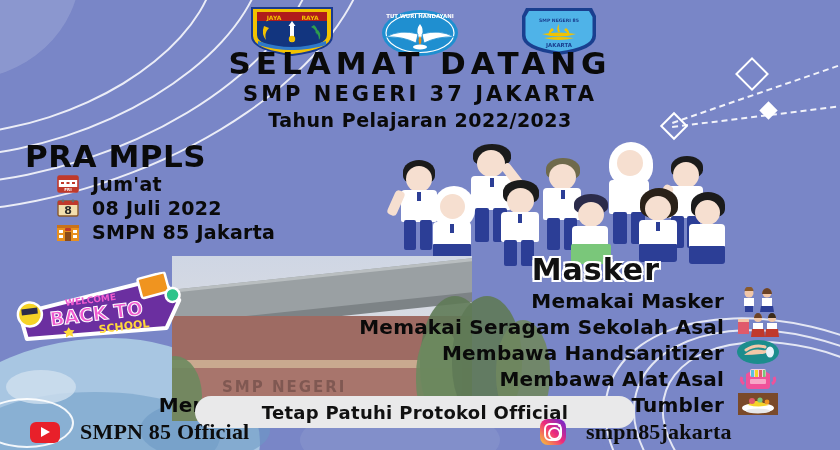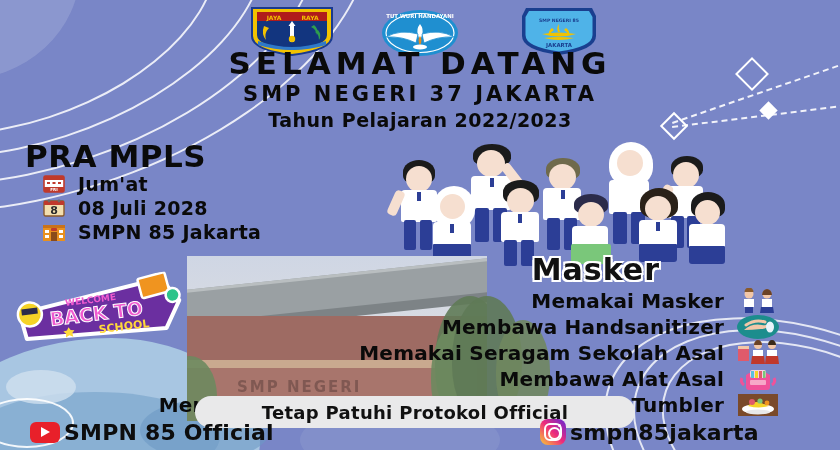--- a/index.html
+++ b/index.html
@@ -54,40 +54,40 @@
   
   .headline{position:absolute;top:48px;left:0;width:840px;text-align:center;color:#0a0a0a;}
   .h-1{font-size:31px;font-weight:900;letter-spacing:5px;line-height:1.02;}
   .h-2{font-size:31px;font-weight:900;letter-spacing:2px;line-height:1.02;margin-top:1px;}
   .h-3{font-size:21px;font-weight:800;letter-spacing:3px;line-height:1.1;margin-top:3px;}
   .h-4{font-size:19px;font-weight:700;letter-spacing:.5px;line-height:1.1;margin-top:4px;}
 
   
   .pra{position:absolute;left:25px;top:138px;font-size:31px;font-weight:900;
     color:#0a0a0a;letter-spacing:.5px;}
-  .info-list{position:absolute;left:38px;top:172px;}
+  .info-list{position:absolute;left:52px;top:172px;}
   .info-row{display:flex;align-items:center;height:23px;margin-bottom:1px;}
   .info-ico{width:32px;height:23px;flex:none;display:flex;align-items:center;justify-content:center;}
   .info-txt{font-size:19px;font-weight:700;color:#0a0a0a;margin-left:8px;letter-spacing:.3px;}
 
   
   .students{position:absolute;left:385px;top:132px;width:335px;height:128px;}
   .kid{position:absolute;}
   .kid .head{position:absolute;border-radius:50%;background:#f6dfd0;}
   .kid .hair{position:absolute;border-radius:50% 50% 35% 35%;}
   .kid .hijab{position:absolute;border-radius:50% 50% 42% 42%;background:#fff;}
   .kid .shirt{position:absolute;background:#fff;border-radius:4px 4px 2px 2px;}
   .kid .pants{position:absolute;background:#2c3e96;border-radius:2px;}
   .kid .skirt{position:absolute;background:#2c3e96;border-radius:1px 1px 3px 3px;}
   .kid .arm{position:absolute;background:#f6dfd0;border-radius:4px;}
   .kid .tie{position:absolute;background:#2c3e96;width:4px;height:9px;}
   .kid .book{position:absolute;background:#7ac77a;border-radius:2px;}
 
   
-  .photo{position:absolute;left:187px;top:256px;width:300px;height:165px;overflow:hidden;}
+  .photo{position:absolute;left:172px;top:256px;width:300px;height:165px;overflow:hidden;}
   .ph-sky{position:absolute;inset:0;background:linear-gradient(#cfd6e4,#e6e3df);}
   .ph-roof{position:absolute;left:-20px;top:18px;width:340px;height:36px;background:#9aa0a3;
     transform:skewY(-6deg);border-top:3px solid #b9bec0;}
   .ph-roof2{position:absolute;left:-20px;top:52px;width:340px;height:10px;background:#7d8386;transform:skewY(-6deg);}
   .ph-wall{position:absolute;left:-10px;top:60px;width:330px;height:110px;background:#9e6b63;}
   .ph-wall2{position:absolute;left:-10px;top:112px;width:330px;height:58px;background:#a8756c;}
   .ph-band{position:absolute;left:-10px;top:104px;width:330px;height:9px;background:#c9a98f;}
   .ph-txt{position:absolute;left:50px;top:122px;color:#6b4a45;font-size:15px;font-weight:800;
     letter-spacing:2px;opacity:.65;}
   .ph-txt2{position:absolute;left:62px;top:140px;color:#6b4a45;font-size:11px;font-weight:700;
@@ -95,34 +95,34 @@
   .ph-tree{position:absolute;border-radius:50% 50% 45% 45%;background:#5f7a57;opacity:.9;}
 
   
   .sticker{position:absolute;left:14px;top:280px;width:170px;height:62px;transform:rotate(-7deg);}
 
   
   .rules-wrap{position:absolute;left:80px;top:252px;width:700px;}
   .rules-title{text-align:right;padding-right:120px;font-size:30px;font-weight:900;
     color:#111;letter-spacing:1px;
     text-shadow:-2px -2px 0 #fff,2px -2px 0 #fff,-2px 2px 0 #fff,2px 2px 0 #fff,0 2px 0 #fff;}
-  .rule-row{display:flex;align-items:center;justify-content:flex-end;height:25px;margin-top:1px;}
+  .rule-row{display:flex;align-items:flex-end;justify-content:flex-end;height:25px;margin-top:1px;}
   .rule-txt{font-size:20px;font-weight:800;color:#0a0a0a;letter-spacing:.2px;white-space:nowrap;}
   .rule-ico{width:44px;height:26px;flex:none;margin-left:12px;position:relative;}
 
   
   .pill{position:absolute;left:195px;top:396px;width:440px;height:32px;background:#e9e9ea;
     border-radius:18px;display:flex;align-items:center;justify-content:center;}
   .pill span{font-size:18px;font-weight:800;color:#111;letter-spacing:.3px;}
 
   
   .soc{position:absolute;bottom:5px;display:flex;align-items:center;}
   .soc-yt{left:30px;}
   .soc-ig{left:540px;}
-  .soc-label{font-size:22px;font-weight:900;color:#0d0d0d;margin-left:4px;letter-spacing:.2px;}
+  .soc-label{font-size:22px;font-weight:900;color:#0d0d0d;margin-left:20px;letter-spacing:.2px;font-family:Liberation Serif, serif;}
   .yt-btn{width:30px;height:21px;background:#e8202a;border-radius:6px;position:relative;}
   .yt-btn::after{content:"";position:absolute;left:11px;top:5px;border-left:9px solid #fff;
     border-top:5.5px solid transparent;border-bottom:5.5px solid transparent;}
   .ig-btn{width:26px;height:26px;border-radius:8px;position:relative;
     background:linear-gradient(45deg,#f9ce34,#ee2a7b 50%,#6228d7);}
   .ig-in{position:absolute;inset:4px;border:2px solid #fff;border-radius:6px;}
   .ig-dot{position:absolute;left:8px;top:8px;width:9px;height:9px;border:2px solid #fff;border-radius:50%;}
   .ig-sq{position:absolute;right:5px;top:5px;width:3px;height:3px;background:#fff;border-radius:50%;}
 </style>
 </head>
@@ -299,21 +299,21 @@
     <div class="info-row">
       <span class="info-ico">
         <svg width="22" height="20" viewBox="0 0 22 20">
           <rect x="1" y="3" width="20" height="15" rx="1.5" fill="#f3dfae" stroke="#8a5a2b" stroke-width="1.4"></rect>
           <rect x="1" y="3" width="20" height="4" fill="#c0392b"></rect>
           <circle cx="6" cy="3" r="1.4" fill="#6b6b6b"></circle>
             <circle cx="16" cy="3" r="1.4" fill="#6b6b6b"></circle>
           <text x="11" y="16" font-size="11" font-weight="bold" fill="#2b2b2b" text-anchor="middle" font-family="DejaVu Sans">8</text>
         </svg>
       </span>
-      <span class="info-txt">08 Juli 2028</span>
+      <span class="info-txt">08 Juli 2022</span>
     </div>
     <div class="info-row">
       <span class="info-ico">
         <svg width="24" height="20" viewBox="0 0 24 20">
           <rect x="1" y="5" width="22" height="14" fill="#e8901f"></rect>
           <rect x="1" y="3" width="22" height="3" fill="#c9721a"></rect>
           <rect x="9" y="10" width="6" height="9" fill="#8a4b1a"></rect>
           <g fill="#fff">
               <rect x="3" y="8" width="4" height="3"></rect>
               <rect x="17" y="8" width="4" height="3"></rect>
@@ -371,32 +371,20 @@
       <span class="rule-ico">
         <svg width="44" height="26" viewBox="0 0 44 26">
           <circle cx="13" cy="6" r="4.5" fill="#f2c7a8"></circle>
             <path d="M8.5 4 a4.5 4.5 0 0 1 9 0 z" fill="#8a5a2b"></path>
           <rect x="8" y="11" width="10" height="8" fill="#fff"></rect>
             <rect x="9" y="19" width="8" height="6" fill="#2c3e96"></rect>
           <circle cx="31" cy="6" r="4.5" fill="#f2c7a8"></circle>
             <path d="M26 7 a5 6 0 0 1 10 0 z" fill="#6b4226"></path>
           <rect x="26" y="11" width="10" height="8" fill="#fff"></rect>
             <path d="M25 19 h12 l1 6 h-14 z" fill="#2c3e96"></path>
-        </svg>
-      </span>
-    </div>
-
-    <div class="rule-row">
-      <span class="rule-txt">Membawa Handsanitizer</span>
-      <span class="rule-ico">
-        <svg width="44" height="26" viewBox="0 0 44 26">
-          <ellipse cx="22" cy="13" rx="21" ry="12" fill="#1c8d8d"></ellipse>
-          <path d="M8 16 q8 -7 18 -5 q5 1 8 -2 q-2 6 -9 6 q-9 1 -17 1 z" fill="#f2c7a8"></path>
-          <path d="M10 11 q9 -6 19 -3" stroke="#f2c7a8" stroke-width="3" fill="none" stroke-linecap="round"></path>
-          <ellipse cx="34" cy="13" rx="4" ry="5.5" fill="#e8f4fb"></ellipse>
         </svg>
       </span>
     </div>
 
     <div class="rule-row">
       <span class="rule-txt">Memakai  Seragam Sekolah Asal</span>
       <span class="rule-ico">
         <svg width="44" height="26" viewBox="0 0 44 26">
           <rect x="2" y="8" width="11" height="13" fill="#e05a6b"></rect>
             <rect x="2" y="6" width="11" height="3" fill="#f2c7a8"></rect>
@@ -410,20 +398,32 @@
               <circle cx="36" cy="5" r="4" fill="#f2c7a8"></circle>
               <path d="M32 5 a4 5 0 0 1 8 0 z" fill="#3a2a1a"></path>
             <rect x="31" y="10" width="10" height="6" fill="#fff"></rect>
               <path d="M30 16 h12 l1 8 h-14 z" fill="#c0392b"></path>
             </g>
         </svg>
       </span>
     </div>
 
     <div class="rule-row">
+      <span class="rule-txt">Membawa Handsanitizer</span>
+      <span class="rule-ico">
+        <svg width="44" height="26" viewBox="0 0 44 26">
+          <ellipse cx="22" cy="13" rx="21" ry="12" fill="#1c8d8d"></ellipse>
+          <path d="M8 16 q8 -7 18 -5 q5 1 8 -2 q-2 6 -9 6 q-9 1 -17 1 z" fill="#f2c7a8"></path>
+          <path d="M10 11 q9 -6 19 -3" stroke="#f2c7a8" stroke-width="3" fill="none" stroke-linecap="round"></path>
+          <ellipse cx="34" cy="13" rx="4" ry="5.5" fill="#e8f4fb"></ellipse>
+        </svg>
+      </span>
+    </div>
+
+    <div class="rule-row">
       <span class="rule-txt">Membawa Alat Asal</span>
       <span class="rule-ico">
         <svg width="44" height="26" viewBox="0 0 44 26">
           <path d="M10 9 q12 -8 24 0 v12 q0 3 -3 3 h-18 q-3 0 -3 -3 z" fill="#f0529a"></path>
           <rect x="14" y="4" width="16" height="8" rx="2" fill="#f7d0e0"></rect>
           <rect x="15" y="5" width="3" height="7" fill="#5bc0de"></rect>
             <rect x="19" y="5" width="3" height="7" fill="#f5d327"></rect>
           <rect x="23" y="5" width="3" height="7" fill="#e05a6b"></rect>
             <rect x="27" y="5" width="2.5" height="7" fill="#7ac77a"></rect>
           <rect x="14" y="14" width="16" height="5" rx="1" fill="#f7a8c8"></rect>

